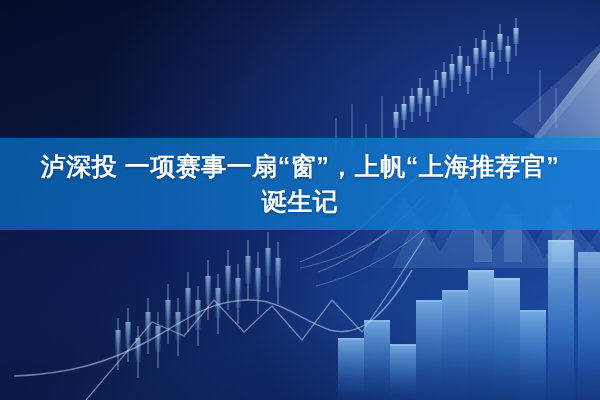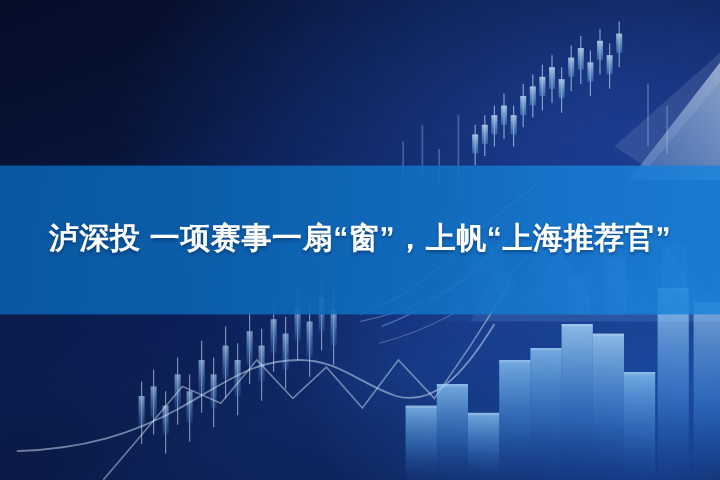--- a/index.html
+++ b/index.html
@@ -22,21 +22,21 @@
   }
   .bg-vign{
     position:absolute;inset:0;
     background:radial-gradient(ellipse 820px 520px at 50% 50%, rgba(0,0,0,0) 48%, rgba(2,6,22,.62) 100%);
   }
   .svg-layer{position:absolute;inset:0;width:600px;height:400px;}
 
   
   .banner{
     position:absolute;left:0;right:0;
-    top:138px;height:124px;
+    top:138px;height:92px;
     background:linear-gradient(90deg,
        rgba(10,92,168,.93) 0%,
        rgba(12,100,178,.92) 30%,
        rgba(16,112,194,.90) 58%,
        rgba(22,124,211,.88) 80%,
        rgba(26,132,220,.86) 100%);
     display:flex;flex-direction:column;
     align-items:center;justify-content:center;
     box-sizing:border-box;
     padding:0 8px;
@@ -233,15 +233,16 @@
       <rect x="474" y="228" width="18" height="34"></rect>
       <rect x="504" y="214" width="18" height="48"></rect>
       <rect x="552" y="204" width="20" height="58"></rect>
     </g>
   </svg>
 
   <div class="bg-vign"></div>
 
   <div class="banner">
     <div class="banner-line">泸深投 一项赛事一扇“窗”，上帆“上海推荐官”</div>
+    <div class="banner-line">诞生记</div>
   </div>
 
 </div>
 
 </body></html>

